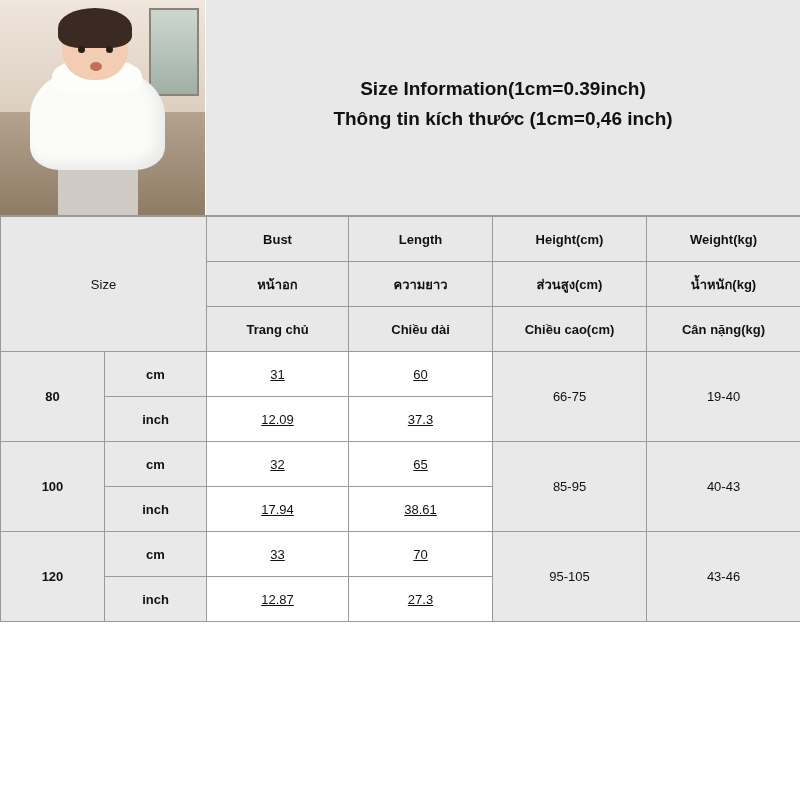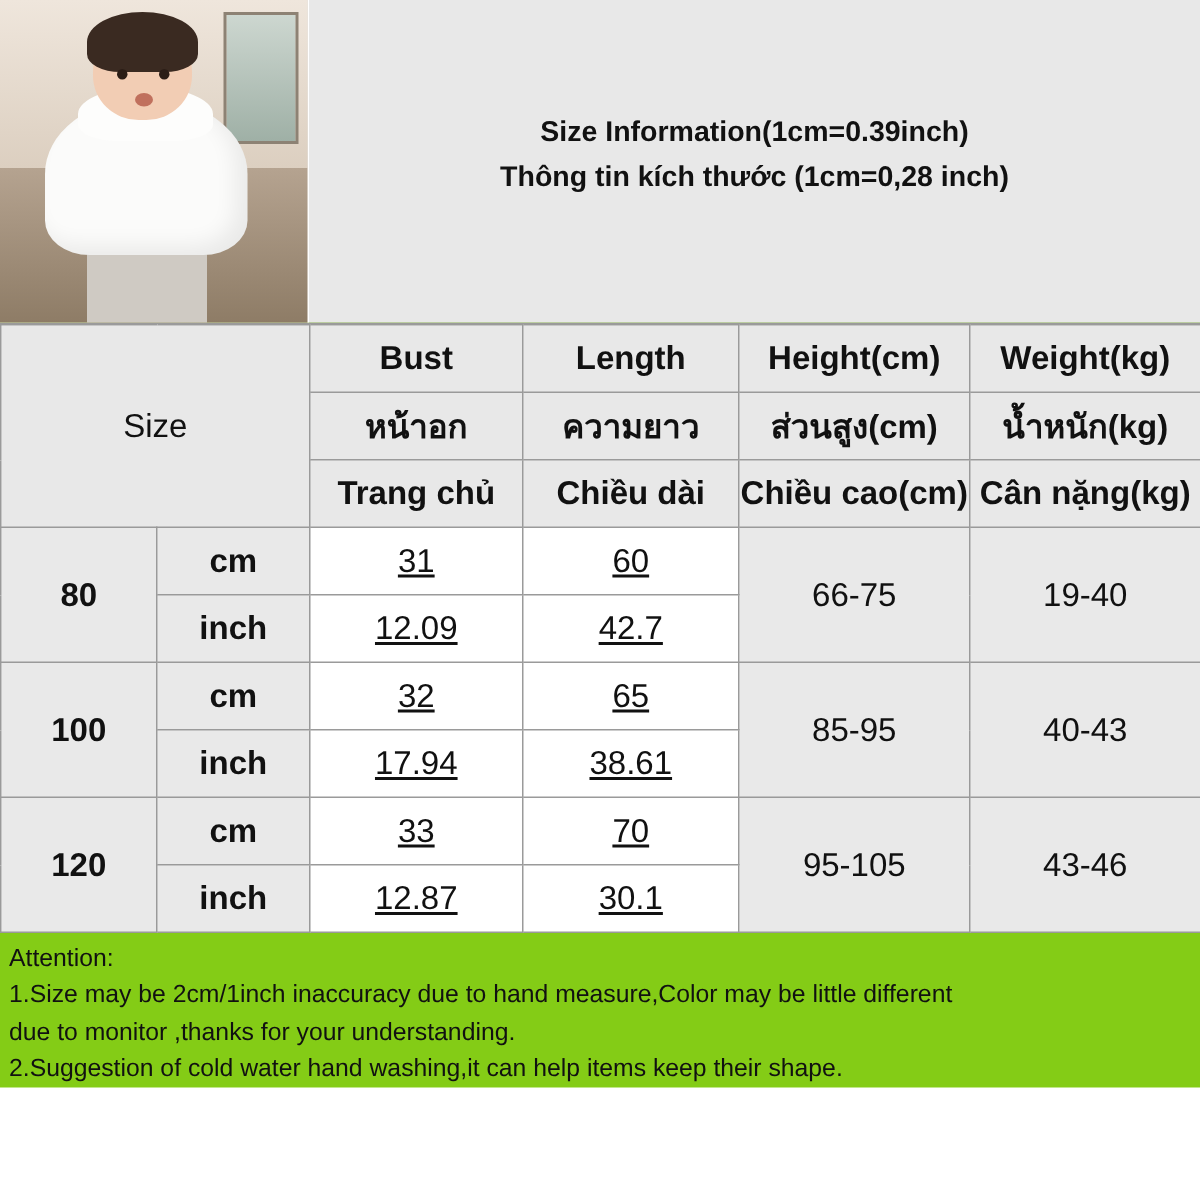--- a/index.html
+++ b/index.html
@@ -10,22 +10,22 @@
     width: 800px;
     height: 800px;
     background: #ffffff;
     font-family: "Liberation Sans", sans-serif;
     overflow: hidden;
   }
 
   .page {
     position: relative;
     width: 800px;
-    height: 800px;
-    background: #84cc16;
+    height: 632px;
+    background: #86efac;
     box-sizing: border-box;
   }
 
   
   .top-area {
     display: flex;
     width: 800px;
     height: 216px;
     border-bottom: 1px solid #9a9a9a;
     box-sizing: border-box;
@@ -133,21 +133,21 @@
   table.size-table {
     width: 800px;
     border-collapse: collapse;
     table-layout: fixed;
     background: #ffffff;
   }
   table.size-table td {
     border: 1px solid #9a9a9a;
     text-align: center;
     vertical-align: middle;
-    font-size: 22px;
+    font-size: 13px;
     color: #111111;
     padding: 0;
     height: 44px;
   }
   .col-size   { width: 104px; }
   .col-unit   { width: 102px; }
   .col-bust   { width: 142px; }
   .col-length { width: 144px; }
   .col-height { width: 154px; }
   .col-weight { width: 154px; }
@@ -222,21 +222,21 @@
       <div class="photo-hood"></div>
       <div class="photo-head"></div>
       <div class="photo-hair"></div>
       <div class="photo-eye-l"></div>
       <div class="photo-eye-r"></div>
       <div class="photo-mouth"></div>
     </div>
 
     <div class="title-block">
       <div class="title-line">Size Information(1cm=0.39inch)</div>
-      <div class="title-line">Thông tin kích thước (1cm=0,28 inch)</div>
+      <div class="title-line">Thông tin kích thước (1cm=0,46 inch)</div>
     </div>
 
   </div>
 
   <table class="size-table">
     <colgroup>
       <col class="col-size">
       <col class="col-unit">
       <col class="col-bust">
       <col class="col-length">
@@ -269,21 +269,21 @@
         <td class="size-val" rowspan="2">80</td>
         <td class="unit-cell">cm</td>
         <td class="data-cell">31</td>
         <td class="data-cell">60</td>
         <td class="merged-cell" rowspan="2">66-75</td>
         <td class="merged-cell" rowspan="2">19-40</td>
       </tr>
       <tr>
         <td class="unit-cell">inch</td>
         <td class="data-cell">12.09</td>
-        <td class="data-cell">42.7</td>
+        <td class="data-cell">37.3</td>
       </tr>
 
       <tr>
         <td class="size-val" rowspan="2">100</td>
         <td class="unit-cell">cm</td>
         <td class="data-cell">32</td>
         <td class="data-cell">65</td>
         <td class="merged-cell" rowspan="2">85-95</td>
         <td class="merged-cell" rowspan="2">40-43</td>
       </tr>
@@ -297,27 +297,21 @@
         <td class="size-val" rowspan="2">120</td>
         <td class="unit-cell">cm</td>
         <td class="data-cell">33</td>
         <td class="data-cell">70</td>
         <td class="merged-cell" rowspan="2">95-105</td>
         <td class="merged-cell" rowspan="2">43-46</td>
       </tr>
       <tr>
         <td class="unit-cell">inch</td>
         <td class="data-cell">12.87</td>
-        <td class="data-cell">30.1</td>
+        <td class="data-cell">27.3</td>
       </tr>
     </tbody>
   </table>
 
-  <div class="attention">
-    <p>Attention:</p>
-    <p>1.Size may be 2cm/1inch inaccuracy due to hand measure,Color may be little different</p>
-    <p>due to monitor ,thanks for your understanding.</p>
-    <p>2.Suggestion of cold water hand washing,it can help items keep their shape.</p>
-  </div>
 
   <div class="bottom-fill"></div>
 
 </div>
 
 </body></html>

